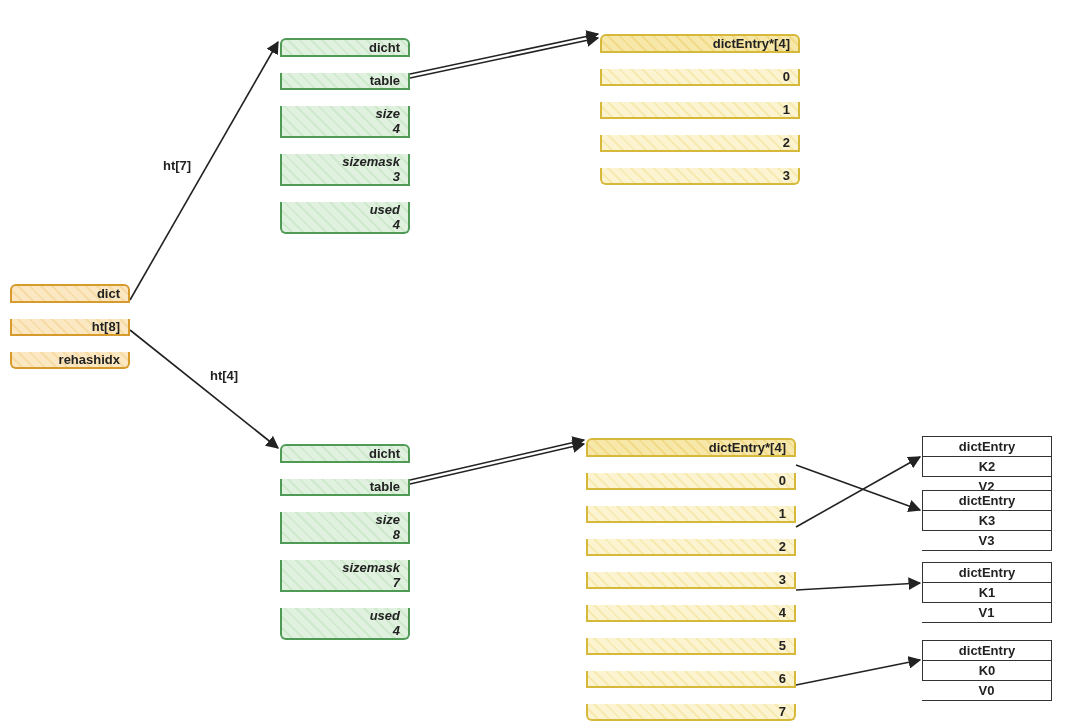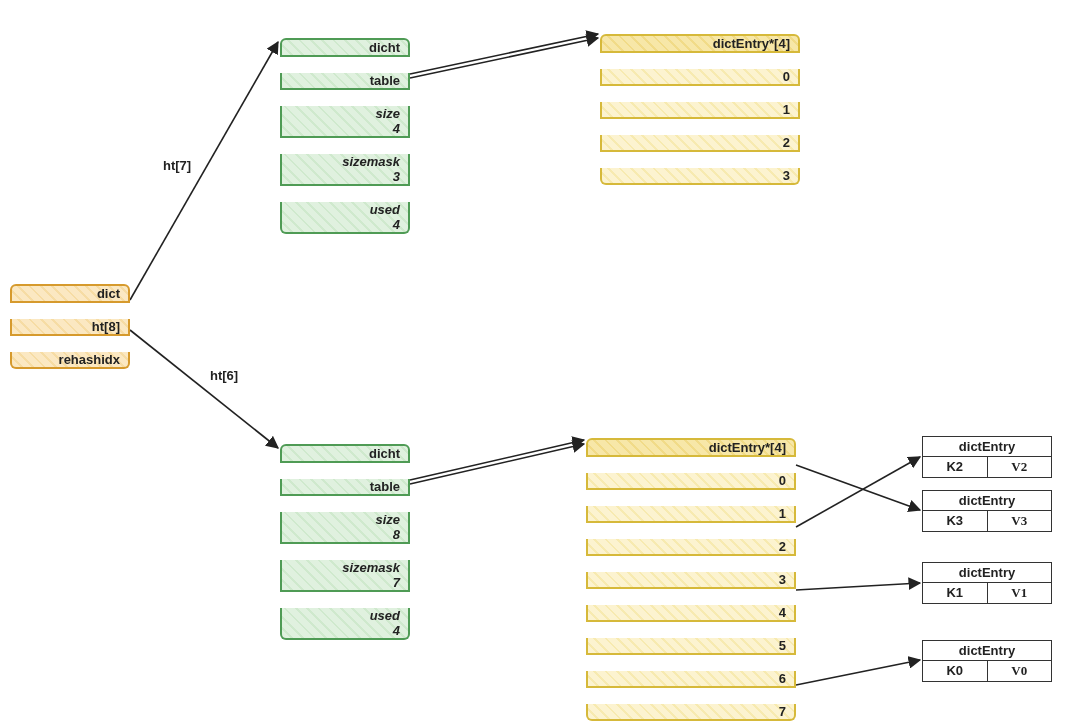--- a/index.html
+++ b/index.html
@@ -73,30 +73,31 @@
     font-weight: bold;
   }
   .entry .hdr {
     border: 1.5px solid #333;
     text-align: center;
     padding: 2px 0;
     background: #fff;
   }
   .entry .row {
     display: flex;
+    flex-direction: column;
   }
   .entry .row > div {
     flex: 1;
     border: 1.5px solid #333;
     border-top: 0;
     text-align: center;
     padding: 2px 0;
     background: #fff;
   }
-  .entry .row > div + div { border-left: 0; font-family: Liberation Serif, serif; }
+  .entry .row > div + div { border-left: 0; }
 
   .edge-label {
     position: absolute;
     font-weight: bold;
   }
 </style>
 </head>
 <body>
 <div class="stage">
 
@@ -128,21 +129,21 @@
   </g>
 </svg>
 
 <div class="stack orange" style="left:10px; top:268px; width:120px;">
   <div class="cell">dict</div>
   <div class="cell">ht[8]</div>
   <div class="cell">rehashidx</div>
 </div>
 
 <div class="edge-label" style="left:163px; top:158px;">ht[7]</div>
-<div class="edge-label" style="left:210px; top:368px;">ht[6]</div>
+<div class="edge-label" style="left:210px; top:368px;">ht[4]</div>
 
 <div class="stack green" style="left:280px; top:22px; width:130px;">
   <div class="cell">dicht</div>
   <div class="cell">table</div>
   <div class="cell">
     <span class="sub">size</span>
     <span class="sub">4</span>
   </div>
   <div class="cell">
     <span class="sub">sizemask</span>

